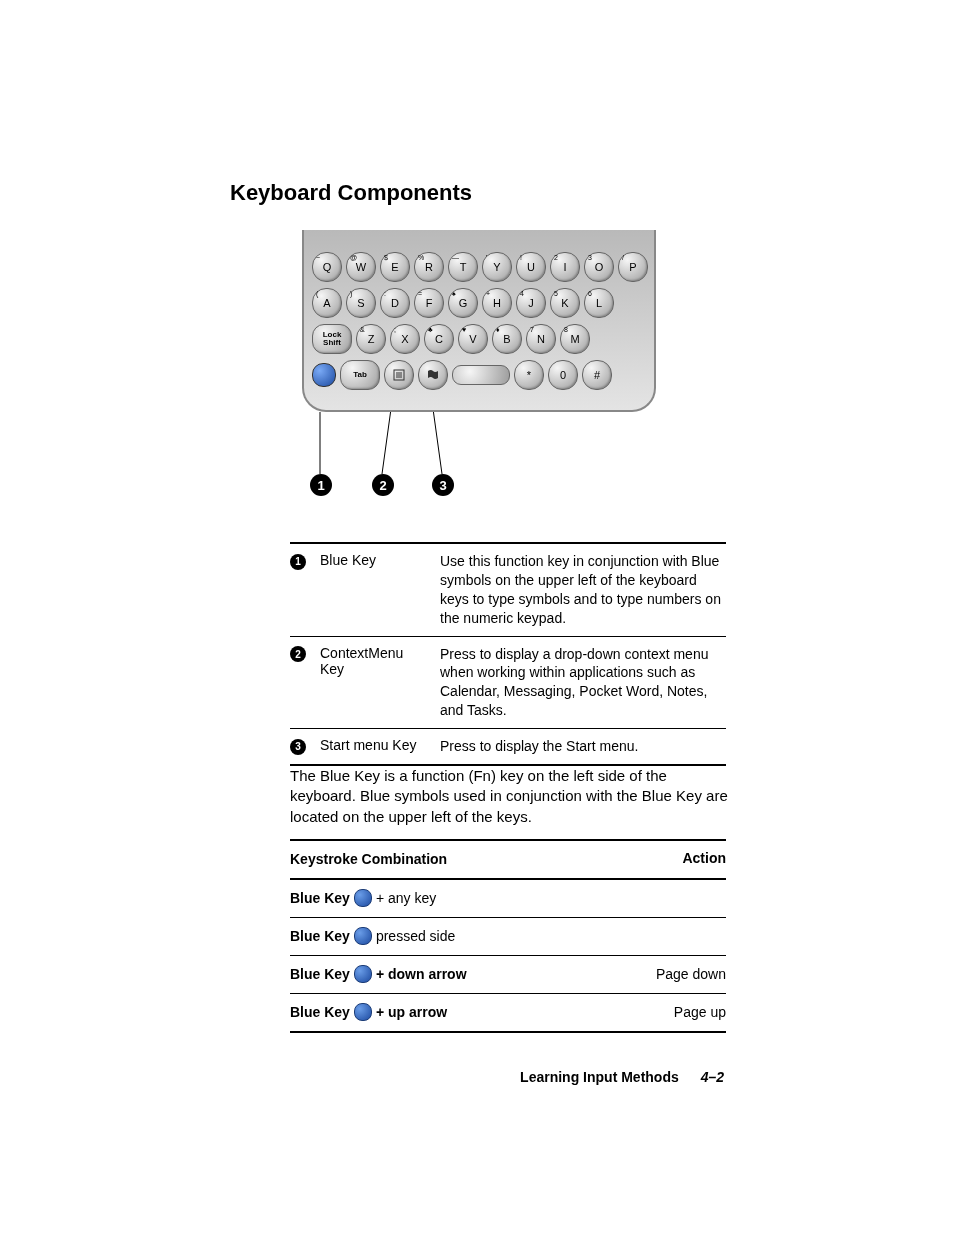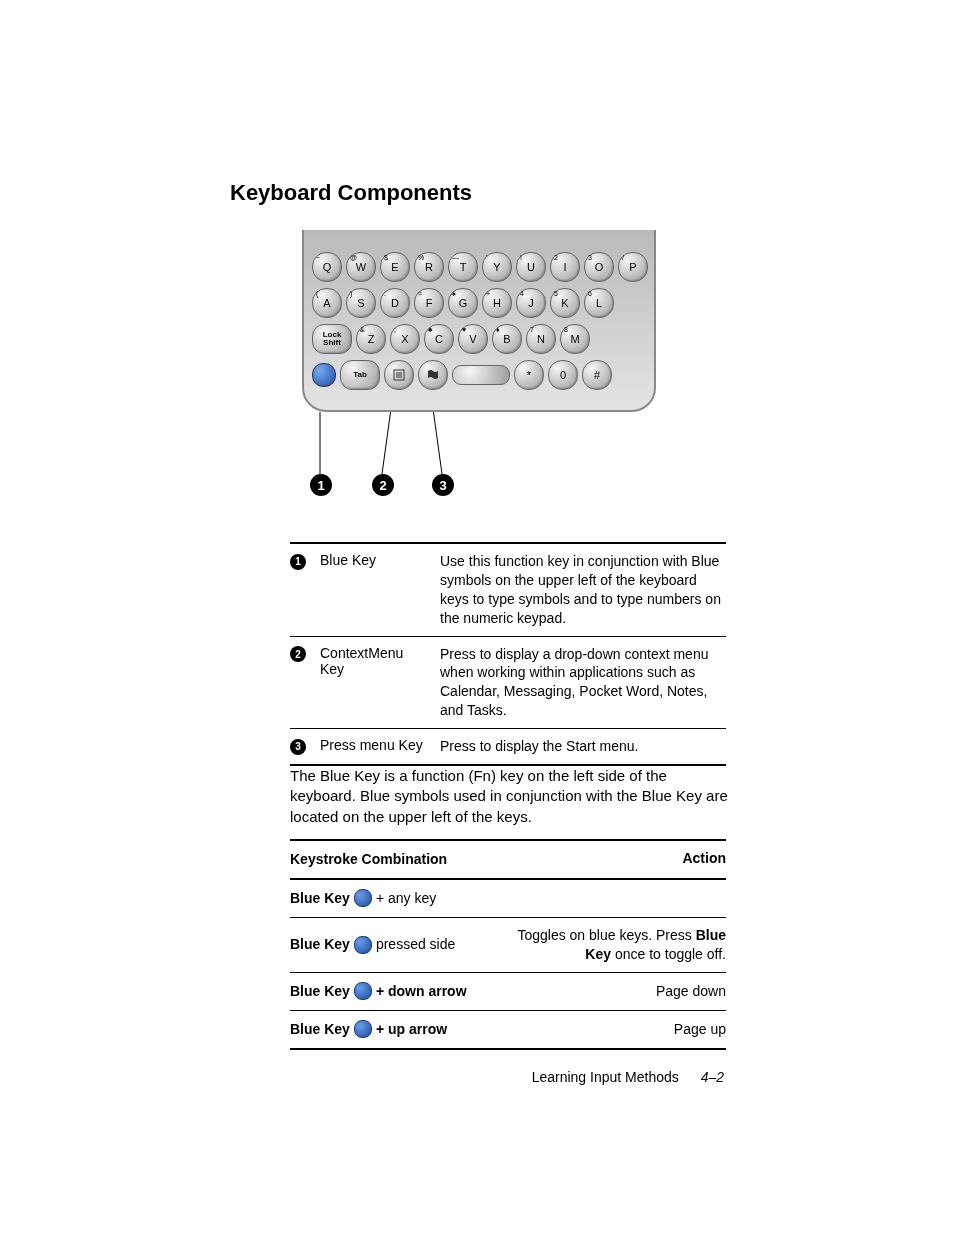--- a/index.html
+++ b/index.html
@@ -154,20 +154,21 @@
     display: inline-block;
     border: 1px solid #1c3d78;
   }
   .bold { font-weight: bold; }
 
   .footer {
     position: absolute;
     bottom: 150px;
     right: 230px;
     font-size: 14px;
+    font-weight: bold;
   }
   .footer .pg { font-style: italic; margin-left: 18px; }
 </style>
 </head>
 <body>
 
 <div class="page">
   <div class="heading">Keyboard Components</div>
 
   <div class="figure-area">
@@ -334,21 +335,21 @@
       <div class="comp-name">Blue Key</div>
       <div class="comp-desc">Use this function key in conjunction with Blue symbols on the upper left of the keyboard keys to type symbols and to type numbers on the numeric keypad.</div>
     </div>
     <div class="comp-row">
       <div class="comp-num"><span class="black-dot">2</span></div>
       <div class="comp-name">ContextMenu Key</div>
       <div class="comp-desc">Press to display a drop-down context menu when working within applications such as Calendar, Messaging, Pocket Word, Notes, and Tasks.</div>
     </div>
     <div class="comp-row">
       <div class="comp-num"><span class="black-dot">3</span></div>
-      <div class="comp-name">Press menu Key</div>
+      <div class="comp-name">Start menu Key</div>
       <div class="comp-desc">Press to display the Start menu.</div>
     </div>
   </div>
 
   <div class="body-text">The Blue Key is a function (Fn) key on the left side of the keyboard. Blue symbols used in conjunction with the Blue Key are located on the upper left of the keys.</div>
 
   <div class="shortcut-table">
     <div class="sh-head">
       <div class="sh-combo">Keystroke Combination</div>
       <div class="sh-action">Action</div>
@@ -361,23 +362,20 @@
         <span> + any key</span>
       </div>
     </div>
 
     <div class="sh-row">
       <div class="sh-combo">
         <span class="bold">Blue Key</span>
         <span class="blue-dot"></span>
         <span> pressed side</span>
       </div>
-      <div class="sh-action">
-        <span>Toggles on blue keys. Press </span><span class="bold">Blue Key</span><span> once to toggle off.</span>
-      </div>
     </div>
 
     <div class="sh-row">
       <div class="sh-combo">
         <span class="bold">Blue Key</span>
         <span class="blue-dot"></span>
         <span class="bold"> + down arrow</span>
       </div>
       <div class="sh-action">Page down</div>
     </div>

